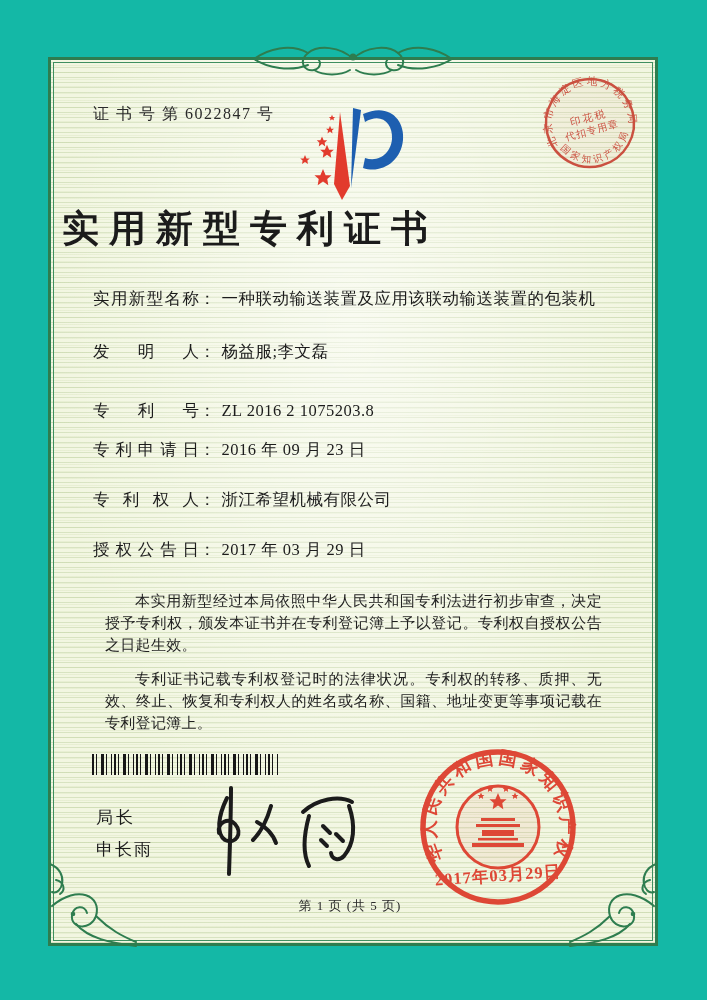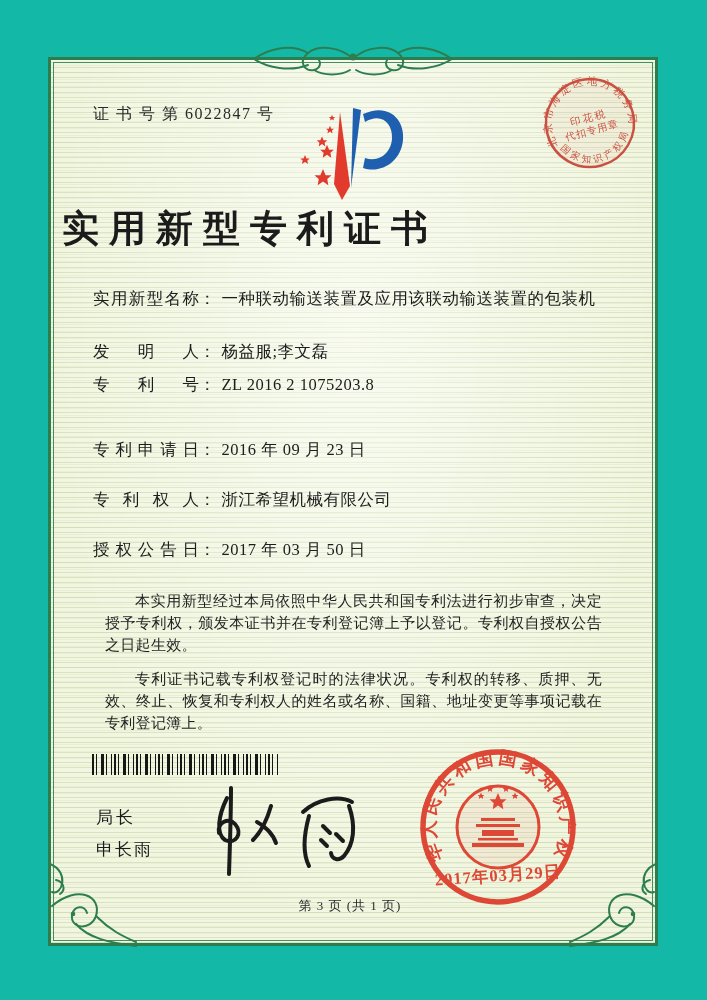--- a/index.html
+++ b/index.html
@@ -137,31 +137,31 @@
   </svg>
 
   <div class="abs title">实用新型专利证书</div>
 
   <div class="frow" style="top:341px">
     <span class="flabel">发明人</span><span class="fcolon">：</span><span class="fvalue">杨益服;李文磊</span>
   </div>
   <div class="frow" style="top:288px">
     <span class="flabel">实用新型名称</span><span class="fcolon">：</span><span class="fvalue">一种联动输送装置及应用该联动输送装置的包装机</span>
   </div>
-  <div class="frow" style="top:374px">
+  <div class="frow" style="top:400px">
     <span class="flabel">专利号</span><span class="fcolon">：</span><span class="fvalue">ZL 2016 2 1075203.8</span>
   </div>
   <div class="frow" style="top:439px">
     <span class="flabel">专利申请日</span><span class="fcolon">：</span><span class="fvalue">2016 年 09 月 23 日</span>
   </div>
   <div class="frow" style="top:489px">
     <span class="flabel">专利权人</span><span class="fcolon">：</span><span class="fvalue">浙江希望机械有限公司</span>
   </div>
   <div class="frow" style="top:539px">
-    <span class="flabel">授权公告日</span><span class="fcolon">：</span><span class="fvalue">2017 年 03 月 50 日</span>
+    <span class="flabel">授权公告日</span><span class="fcolon">：</span><span class="fvalue">2017 年 03 月 29 日</span>
   </div>
 
   <div class="abs paras">
     <p>本实用新型经过本局依照中华人民共和国专利法进行初步审查，决定授予专利权，颁发本证书并在专利登记簿上予以登记。专利权自授权公告之日起生效。</p>
     <p>专利证书记载专利权登记时的法律状况。专利权的转移、质押、无效、终止、恢复和专利权人的姓名或名称、国籍、地址变更等事项记载在专利登记簿上。</p>
   </div>
 
   <div class="abs barcode"></div>
 
   <div class="abs signer-title">局长</div>
@@ -201,15 +201,15 @@
       <use href="#star5b" transform="translate(101,52) scale(3.6)"></use>
       <rect x="67" y="74" width="34" height="3"></rect>
       <rect x="62" y="80" width="44" height="3"></rect>
       <rect x="68" y="86" width="32" height="6"></rect>
       <rect x="64" y="94" width="40" height="2.5"></rect>
       <rect x="58" y="99" width="52" height="4"></rect>
       <text x="84" y="137" font-size="16.5" letter-spacing="1" font-weight="bold" text-anchor="middle" transform="rotate(-4 84 131)">2017年03月29日</text>
     </g>
   </svg>
 
-  <div class="abs footer">第 3 页 (共 1 页)</div>
+  <div class="abs footer">第 1 页 (共 5 页)</div>
 
 </div>
 
 </body></html>

